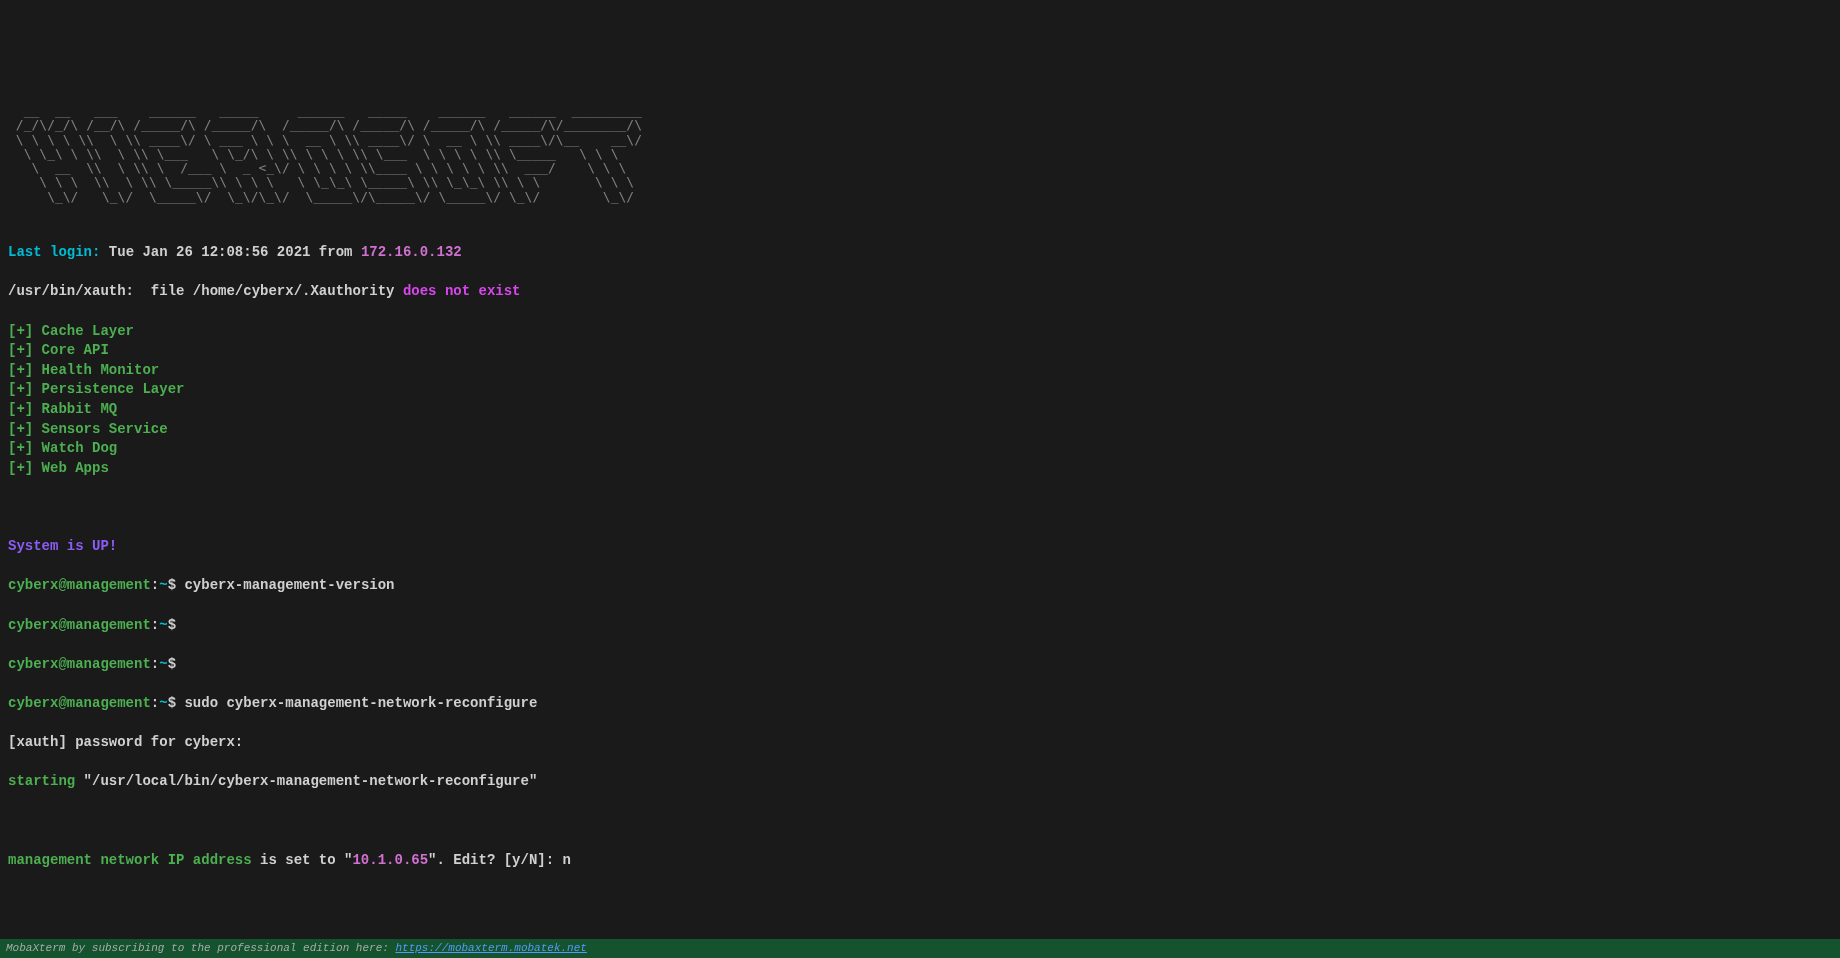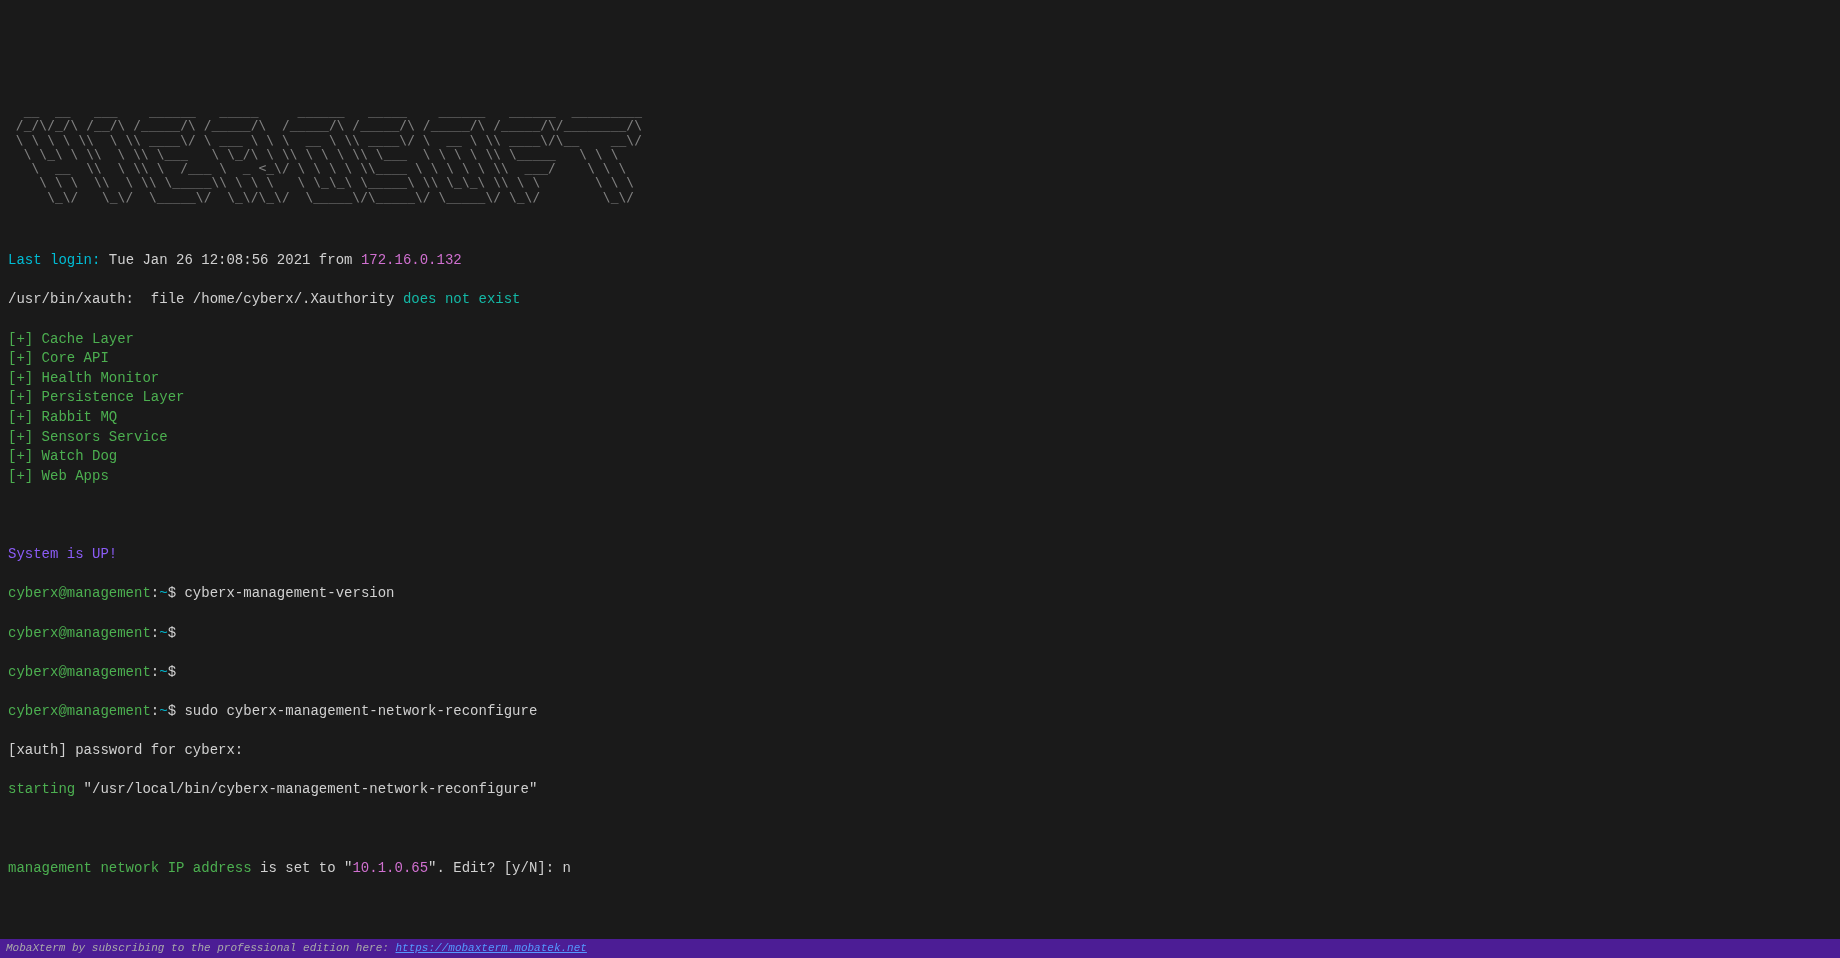--- a/index.html
+++ b/index.html
@@ -13,34 +13,34 @@
     width: 1840px;
     height: 958px;
     overflow: hidden;
     white-space: pre;
   }
   .ascii-logo {
     color: #808080;
     font-size: 13px;
     line-height: 1.1;
     letter-spacing: 0px;
-    margin-bottom: 8px;
+    margin-bottom: 0;
   }
   .cyan { color: #00bcd4; }
   .magenta { color: #d070d0; }
-  .red { color: #14b8a6; }
+  .red { color: #d946ef; }
   .green { color: #4caf50; }
   .bright-green { color: #8b5cf6; }
-  .line { display: block; }
+  .line { display: block; font-weight: bold; }
   .statusbar {
     position: absolute;
     bottom: 0;
     left: 0;
     width: 100%;
-    background: #4c1d95;
+    background: #14532d;
     color: #aaa;
     font-size: 11px;
     padding: 2px 6px;
     font-style: italic;
     white-space: nowrap;
     overflow: hidden;
   }
   .statusbar a { color: #5599ff; text-decoration: underline; }
 </style>
 </head>

